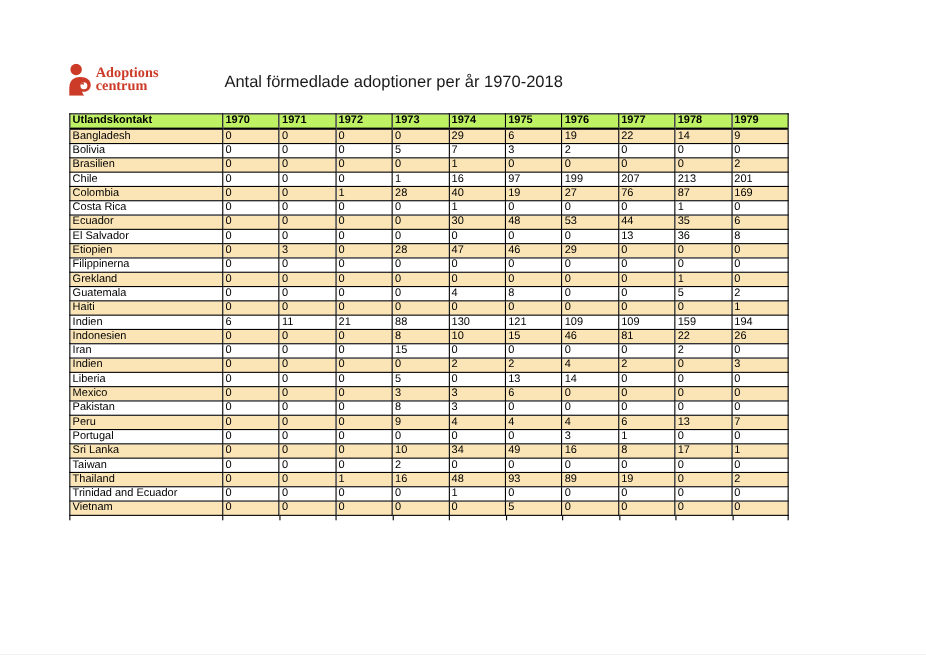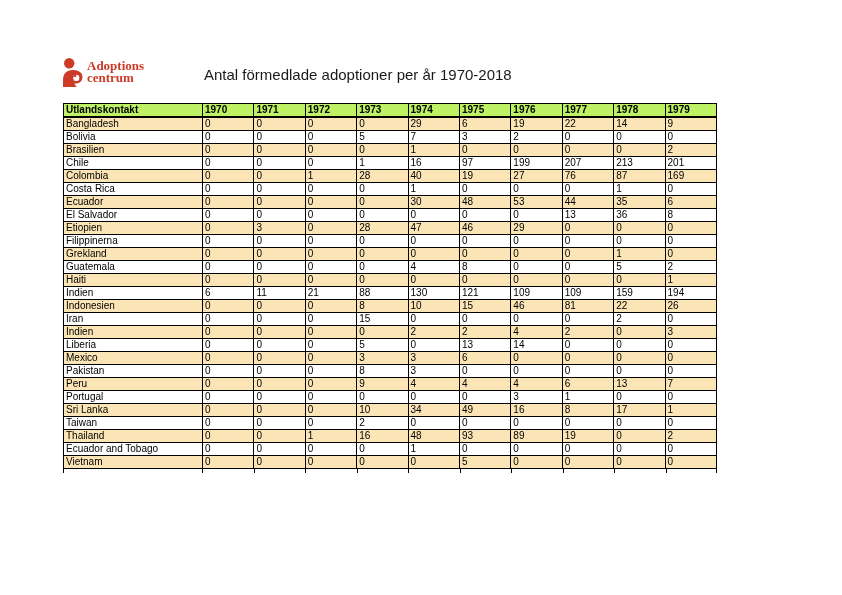--- a/index.html
+++ b/index.html
@@ -443,21 +443,21 @@
             <td>1</td>
             <td>16</td>
             <td>48</td>
             <td>93</td>
             <td>89</td>
             <td>19</td>
             <td>0</td>
             <td>2</td>
           </tr>
           <tr>
-            <td>Ecuador and Tobago</td>
+            <td>Trinidad and Ecuador</td>
             <td>0</td>
             <td>0</td>
             <td>0</td>
             <td>0</td>
             <td>1</td>
             <td>0</td>
             <td>0</td>
             <td>0</td>
             <td>0</td>
             <td>0</td>

